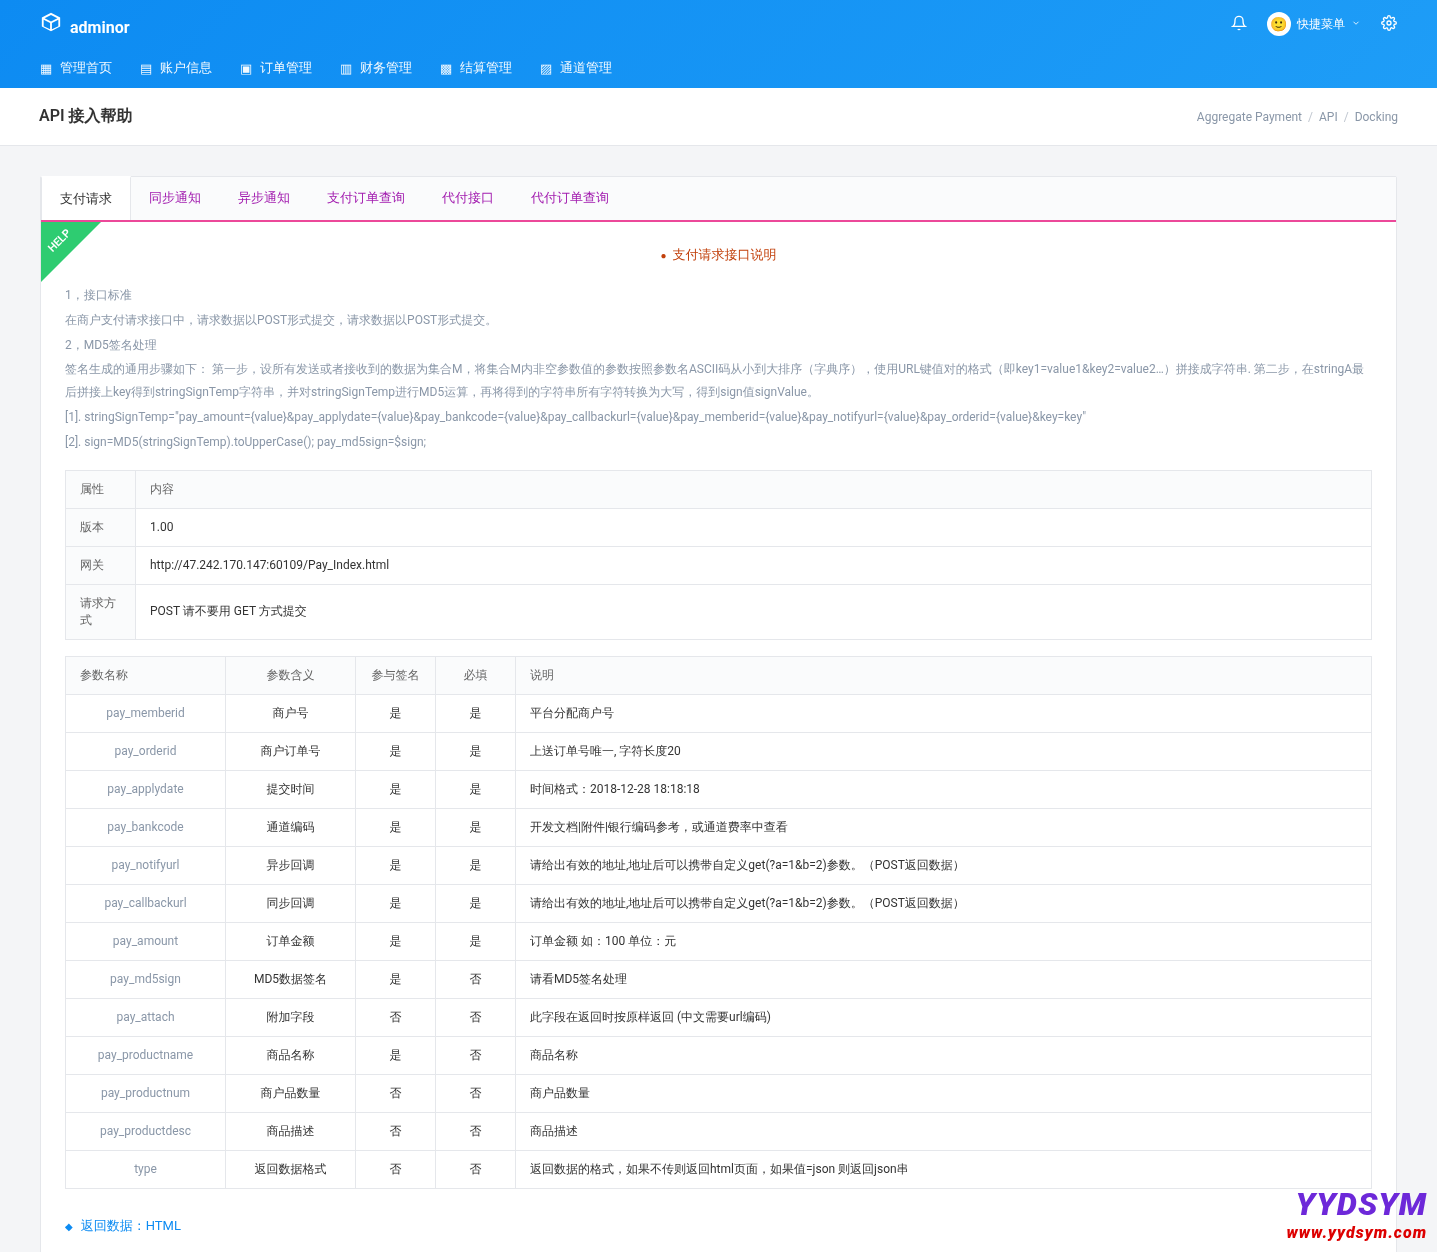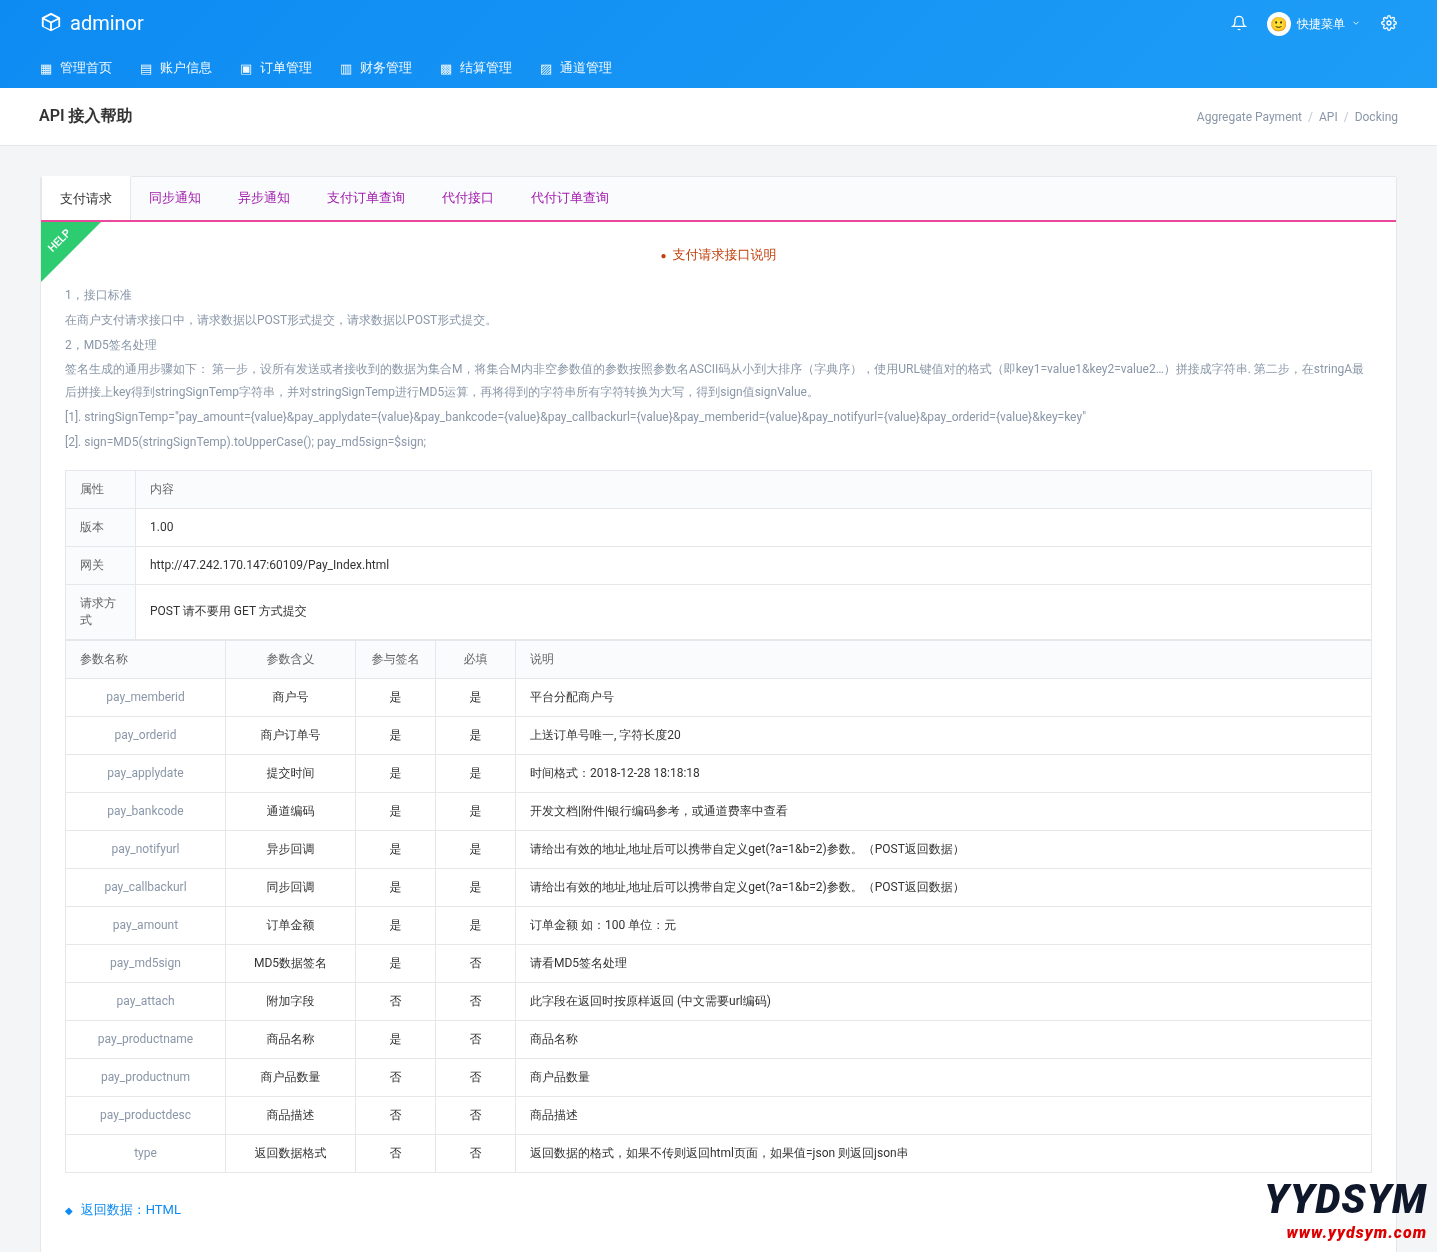--- a/index.html
+++ b/index.html
@@ -1,19 +1,19 @@
 <!DOCTYPE html>
 <html><head>
 <meta charset="utf-8">
 <style>
 *{margin:0;padding:0;box-sizing:border-box;font-family:-apple-system,BlinkMacSystemFont,"Segoe UI",Roboto,"Helvetica Neue",Arial,sans-serif}
 body{background:#f4f5f7;font-size:12px;color:#333}
 .header{background:linear-gradient(135deg,#0d8bf2 0%,#1e9df7 100%);color:#fff}
 .header-top{display:flex;align-items:center;justify-content:space-between;padding:12px 40px;height:48px}
-.logo{display:flex;align-items:flex-start;font-size:20px;font-weight:400}
+.logo{display:flex;align-items:flex-end;font-size:16px;font-weight:700}
 .logo-icon{margin-right:8px}
 .header-right{display:flex;align-items:center;gap:20px}
 .avatar{width:24px;height:24px;border-radius:50%;background:#fff;display:inline-flex;align-items:center;justify-content:center;font-size:14px}
 .user-info{display:flex;align-items:center;gap:6px;cursor:pointer}
 .nav{display:flex;padding:0 40px;gap:28px;height:40px;align-items:center}
 .nav-item{display:flex;align-items:center;gap:6px;color:#fff;font-size:13px;cursor:pointer;opacity:0.95}
 .nav-icon{width:14px;height:14px;display:inline-block}
 .page-header{background:#fff;border-bottom:1px solid #e5e7eb;padding:18px 39px;display:flex;align-items:center;justify-content:space-between}
 .page-title{font-size:16px;font-weight:600;color:#333}
 .breadcrumb{font-size:12px;color:#8a97a8}
@@ -23,32 +23,32 @@
 .tabs{display:flex;border-bottom:2px solid #ec4899;background:#fafbfc}
 .tab{padding:12px 18px;font-size:13px;color:#a21caf;cursor:pointer;border-right:1px solid transparent}
 .tab.active{background:#fff;border-left:1px solid #e5e7eb;border-right:1px solid #e5e7eb;border-top:2px solid #fff;margin-top:-1px;color:#333;font-weight:500}
 .tab-content{padding:24px;position:relative}
 .help-ribbon{position:absolute;top:0;left:0;width:0;height:0;border-top:60px solid #2ecc71;border-right:60px solid transparent}
 .help-ribbon-text{position:absolute;top:12px;left:5px;color:#fff;font-size:11px;font-weight:600;transform:rotate(-45deg)}
 .info-title{text-align:center;color:#c2410c;font-size:13px;margin-bottom:20px}
 .info-title::before{content:"●";margin-right:6px;font-size:10px}
 .info-text{color:#8a97a8;font-size:12px;line-height:1.9;margin:16px 0}
 .info-text p{margin-bottom:2px}
-.table{width:100%;border-collapse:collapse;margin-top:0}
+.table{width:100%;border-collapse:collapse;margin-top:16px}
 .table th,.table td{border:1px solid #e5e7eb;padding:10px 14px;font-size:12px;text-align:left}
 .table th{background:#fafbfc;color:#666;font-weight:500}
 .table .param-col{text-align:center;color:#8a97a8}
 .table .center{text-align:center}
 .meta-table td:first-child{width:70px;background:#fafbfc;color:#666}
 .th-attr{width:70px}
 .return-section{margin-top:28px}
 .return-title{color:#0d8bf2;font-size:13px;margin-bottom:12px}
 .return-title::before{content:"◆";margin-right:8px;font-size:10px}
 .watermark{position:fixed;bottom:10px;right:10px;text-align:right;font-weight:900;font-style:italic}
-.watermark .w1{font-size:40px;color:#0f172a;letter-spacing:1px}
+.watermark .w1{font-size:32px;color:#6d28d9;letter-spacing:1px}
 .watermark .w2{font-size:16px;color:#d00;letter-spacing:1px}
 .icon-bell,.icon-gear,.icon-chev{display:inline-block}
 </style>
 </head>
 <body>
 
 <div class="header">
   <div class="header-top">
     <div class="logo">
       <span class="logo-icon">

